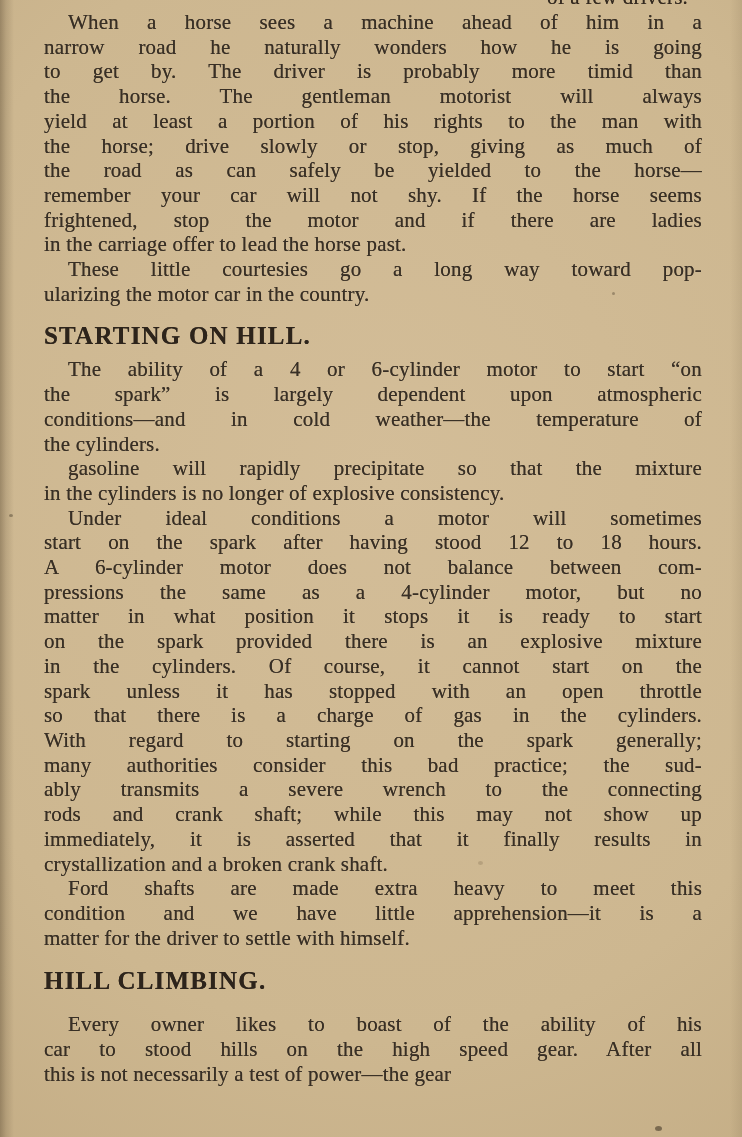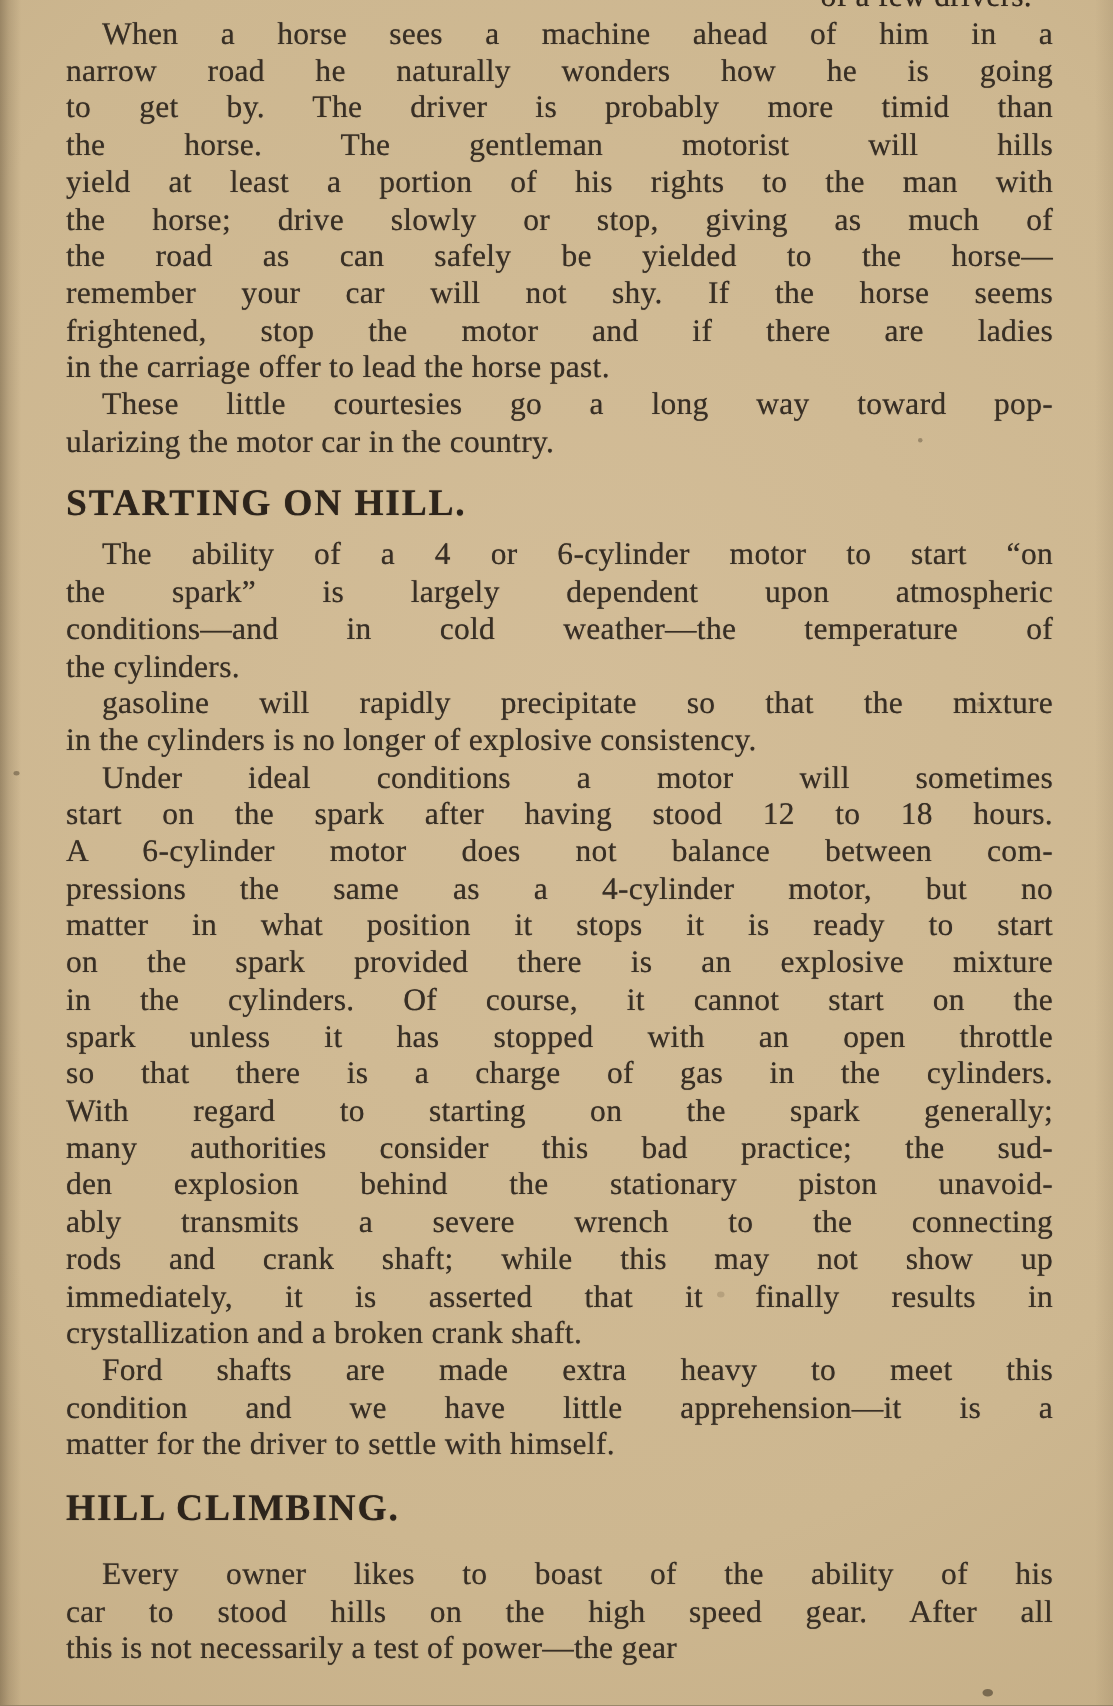--- a/index.html
+++ b/index.html
@@ -70,21 +70,21 @@
   <div class="text-area">
 
     <div class="top-fragment">
       <div class="line">of a few drivers.</div>
     </div>
 
     <div class="para">
         <div class="line">When a horse sees a machine ahead of him in a</div>
         <div class="line">narrow road he naturally wonders how he is going</div>
         <div class="line">to get by.  The driver is probably more timid than</div>
-        <div class="line">the horse.  The gentleman motorist will hills</div>
+        <div class="line">the horse.  The gentleman motorist will always</div>
         <div class="line">yield at least a portion of his rights to the man with</div>
         <div class="line">the horse; drive slowly or stop, giving as much of</div>
         <div class="line">the road as can safely be yielded to the horse—</div>
         <div class="line">remember your car will not shy.  If the horse seems</div>
         <div class="line">frightened, stop the motor and if there are ladies</div>
         <div class="line">in the carriage offer to lead the horse past.</div>
       </div>
 
     <div class="para">
         <div class="line">These little courtesies go a long way toward pop-</div>
@@ -110,21 +110,20 @@
         <div class="line">start on the spark after having stood 12 to 18 hours.</div>
         <div class="line">A 6-cylinder motor does not balance between com-</div>
         <div class="line">pressions the same as a 4-cylinder motor, but no</div>
         <div class="line">matter in what position it stops it is ready to start</div>
         <div class="line">on the spark provided there is an explosive mixture</div>
         <div class="line">in the cylinders.  Of course, it cannot start on the</div>
         <div class="line">spark unless it has stopped with an open throttle</div>
         <div class="line">so that there is a charge of gas in the cylinders.</div>
         <div class="line">With regard to starting on the spark generally;</div>
         <div class="line">many authorities consider this bad practice; the sud-</div>
-        <div class="line">den explosion behind the stationary piston unavoid-</div>
         <div class="line">ably transmits a severe wrench to the connecting</div>
         <div class="line">rods and crank shaft; while this may not show up</div>
         <div class="line">immediately, it is asserted that it finally results in</div>
         <div class="line">crystallization and a broken crank shaft.</div>
       </div>
 
     <div class="para">
         <div class="line">Ford shafts are made extra heavy to meet this</div>
         <div class="line">condition and we have little apprehension—it is a</div>
         <div class="line">matter for the driver to settle with himself.</div>

